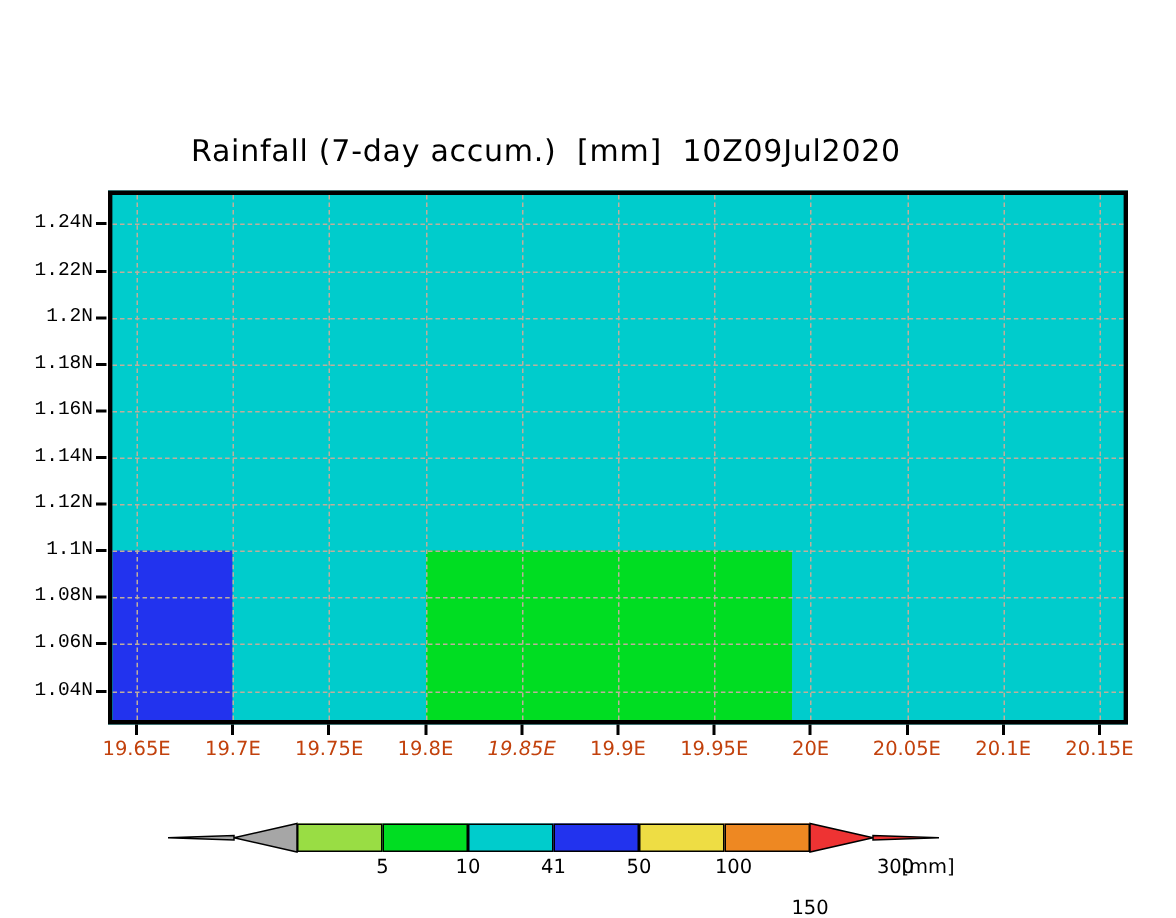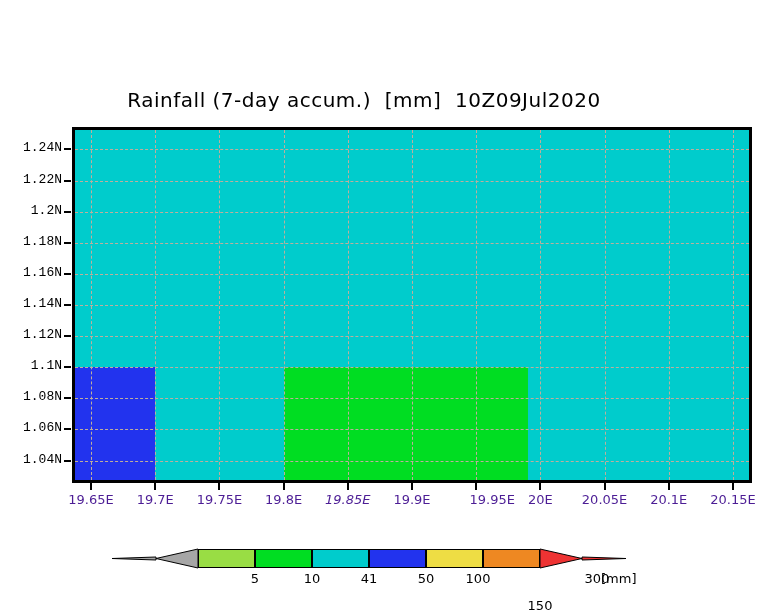--- a/index.html
+++ b/index.html
@@ -93,21 +93,21 @@
     width: 0;
     height: 7px;
     border-left: 2px solid #000000;
   }
   .xtick-label {
     position: absolute;
     top: 492px;
     text-align: center;
     font-family: "DejaVu Sans", sans-serif;
     font-size: 13px;
-    color: #4c1d95;
+    color: #c2410c;
     white-space: pre;
     transform: translateX(-50%);
   }
 
   
   #colorbar {
     position: absolute;
     left: 0;
     top: 545px;
     width: 784px;
@@ -206,21 +206,21 @@
     <div class="xtick-label" style="left: 155.238px;">19.7E</div>
     <div class="xtick-mark" style="left: 218.429px;"></div>
     <div class="xtick-label" style="left: 219.429px;">19.75E</div>
     <div class="xtick-mark" style="left: 282.619px;"></div>
     <div class="xtick-label" style="left: 283.619px;">19.8E</div>
     <div class="xtick-mark" style="left: 346.81px;"></div>
     <div class="xtick-label" style="left: 347.81px; font-style: italic;">19.85E</div>
     <div class="xtick-mark" style="left: 411px;"></div>
     <div class="xtick-label" style="left: 412px;">19.9E</div>
     <div class="xtick-mark" style="left: 475.19px;"></div>
-    <div class="xtick-label" style="left: 476.19px; margin-left: 16px;">19.95E</div>
+    <div class="xtick-label" style="left: 476.19px;">19.95E</div>
     <div class="xtick-mark" style="left: 539.381px;"></div>
     <div class="xtick-label" style="left: 540.381px;">20E</div>
     <div class="xtick-mark" style="left: 603.571px;"></div>
     <div class="xtick-label" style="left: 604.571px;">20.05E</div>
     <div class="xtick-mark" style="left: 667.762px;"></div>
     <div class="xtick-label" style="left: 668.762px;">20.1E</div>
     <div class="xtick-mark" style="left: 731.952px;"></div>
     <div class="xtick-label" style="left: 732.952px;">20.15E</div>
   </div>
 
@@ -235,16 +235,16 @@
 <div class="cbar-seg" style="left: 198px; width: 57px; background: rgb(153, 221, 68);"></div>
     <div class="cbar-seg" style="left: 255px; width: 57px; background: rgb(0, 221, 34);"></div>
     <div class="cbar-seg" style="left: 312px; width: 57px; background: rgb(0, 204, 204);"></div>
     <div class="cbar-seg" style="left: 369px; width: 57px; background: rgb(34, 51, 238);"></div>
     <div class="cbar-seg" style="left: 426px; width: 57px; background: rgb(238, 221, 68);"></div>
     <div class="cbar-seg" style="left: 483px; width: 57px; background: rgb(238, 136, 34);"></div>
     <div class="cbar-label" style="left: 255px;">5</div>
     <div class="cbar-label" style="left: 312px;">10</div>
     <div class="cbar-label" style="left: 369px;">41</div>
     <div class="cbar-label" style="left: 426px;">50</div>
-    <div class="cbar-label" style="left: 478px;">100</div>
+    <div class="cbar-label" style="left: 489px;">100</div>
     <div class="cbar-label" style="left: 540px; margin-top: 27px;">150</div>
     <div class="cbar-label" style="left: 597px;">300</div>
   </div>
 
 </body></html>

